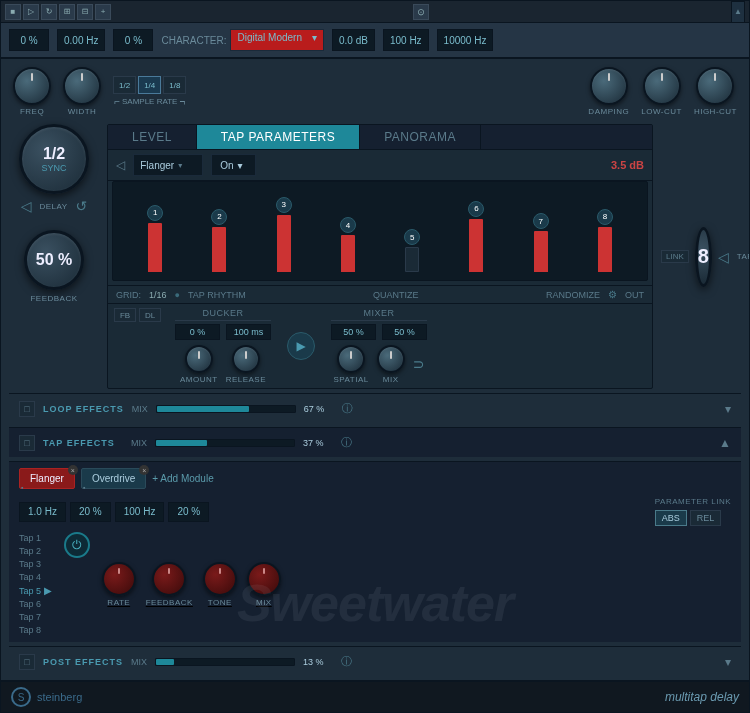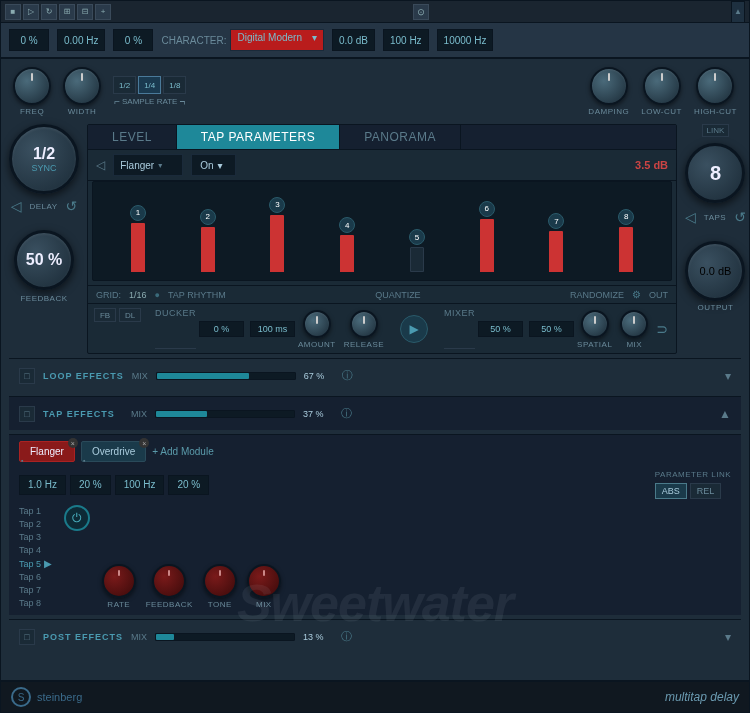--- a/index.html
+++ b/index.html
@@ -331,20 +331,22 @@
     .dot { color: #3a6a7a; }
 
     
     .ducker-mixer-row {
       display: flex;
       border-top: 1px solid #0a1520;
       font-size: 9px;
     }
     .ducker-section, .mixer-section {
       display: flex;
+      flex-direction: column;
+      align-items: center;
       padding: 4px 8px;
       gap: 3px;
     }
     .section-label {
       color: #5a7a8a;
       font-size: 9px;
       letter-spacing: 0.5px;
       text-transform: uppercase;
       border-bottom: 1px solid #2a3a4a;
       padding-bottom: 2px;
@@ -378,21 +380,21 @@
       border-radius: 50%;
       background: #1a3a4a;
       border: 1px solid #2a5a6a;
       display: flex; align-items: center; justify-content: center;
       color: #4a9ab0; font-size: 12px; cursor: pointer;
     }
 
     
     .right-controls {
       display: flex;
-      flex-direction: column;
+      flex-direction: row;
       align-items: center;
       gap: 6px;
       width: 80px;
     }
     .taps-display {
       width: 60px; height: 60px;
       border-radius: 50%;
       background: radial-gradient(circle at 35% 35%, #3a5060, #1a2a36);
       border: 3px solid #0a1520;
       box-shadow: 0 3px 8px rgba(0,0,0,0.6);
@@ -545,21 +547,22 @@
     }
     .tap-item.active {
       color: #4a9ab0;
       display: flex; align-items: center; gap: 3px;
     }
     .tap-arrow { color: #4a9ab0; font-size: 10px; }
 
     .tap-knobs-row {
       display: flex;
       gap: 10px;
-      align-items: flex-end;
+      align-items: center;
+      text-decoration: underline;
     }
     .tap-knob-group {
       display: flex;
       flex-direction: column;
       align-items: center;
       gap: 2px;
     }
     .knob-med {
       width: 34px; height: 34px;
       border-radius: 50%;

